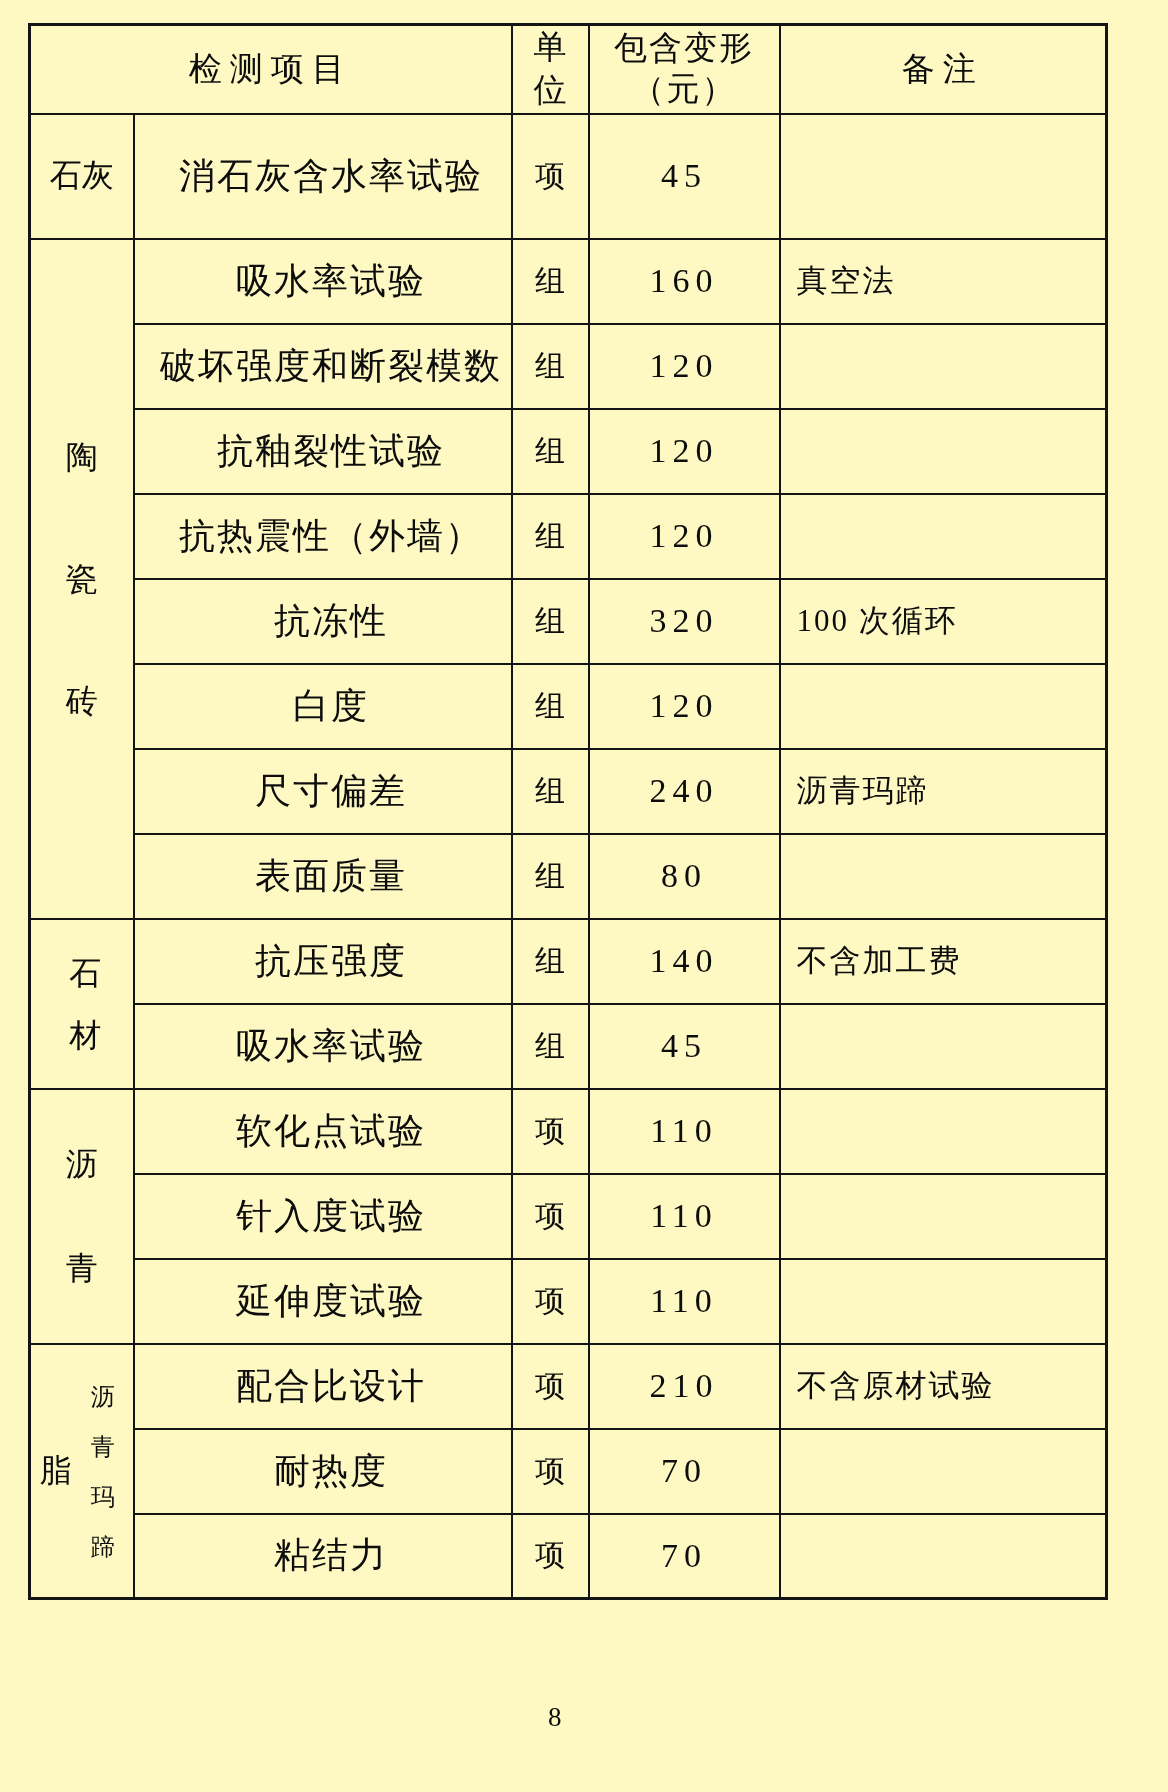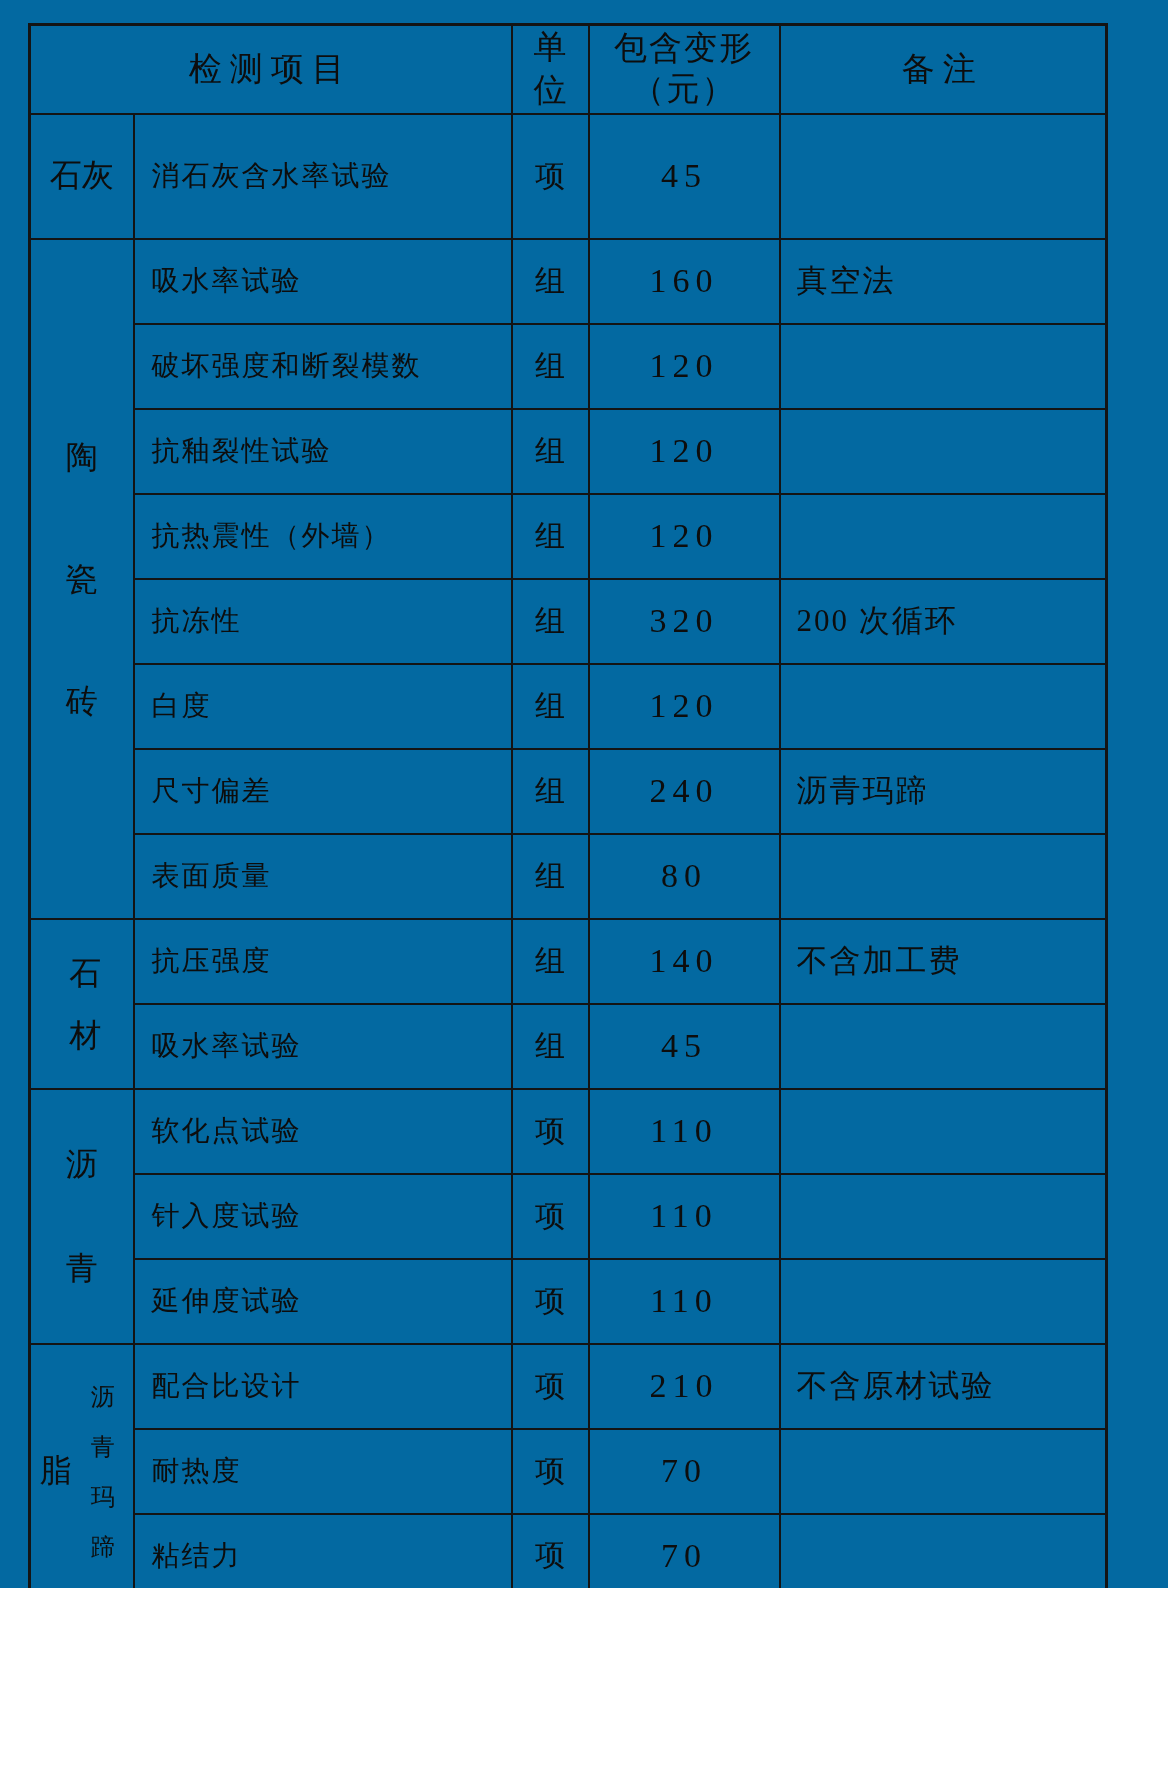--- a/index.html
+++ b/index.html
@@ -3,22 +3,22 @@
 <meta charset="utf-8">
 <style>
   html, body {
     margin: 0;
     padding: 0;
     background: #ffffff;
   }
   .page {
     position: relative;
     width: 1168px;
-    height: 1588px;
-    background: #0369a1;
+    height: 1792px;
+    background: #fef9c3;
     font-family: "Liberation Serif", "DejaVu Serif", serif;
     color: #0d0d0d;
     overflow: hidden;
   }
   table.fee-table {
     position: absolute;
     left: 28px;
     top: 23px;
     width: 1077px;
     border-collapse: collapse;
@@ -53,23 +53,23 @@
     letter-spacing: 2px;
   }
   th.hdr-unit .wrapchars {
     display: inline-block;
     width: 1.15em;
     word-break: break-all;
     line-height: 1.3;
     letter-spacing: 0;
   }
   td.item-cell {
-    text-align: left;
+    text-align: center;
     padding-left: 17px;
-    font-size: 28px;
+    font-size: 36px;
     letter-spacing: 2px;
   }
   td.unit-cell {
     text-align: center;
     font-size: 30px;
   }
   td.fee-cell {
     text-align: center;
     font-size: 34px;
     letter-spacing: 6px;
@@ -179,21 +179,21 @@
     <tr class="h-std">
       <td class="item-cell">抗热震性（外墙）</td>
       <td class="unit-cell">组</td>
       <td class="fee-cell">120</td>
       <td class="remark-cell"></td>
     </tr>
     <tr class="h-std">
       <td class="item-cell">抗冻性</td>
       <td class="unit-cell">组</td>
       <td class="fee-cell">320</td>
-      <td class="remark-cell">200 次循环</td>
+      <td class="remark-cell">100 次循环</td>
     </tr>
     <tr class="h-std">
       <td class="item-cell">白度</td>
       <td class="unit-cell">组</td>
       <td class="fee-cell">120</td>
       <td class="remark-cell"></td>
     </tr>
     <tr class="h-std">
       <td class="item-cell">尺寸偏差</td>
       <td class="unit-cell">组</td>

